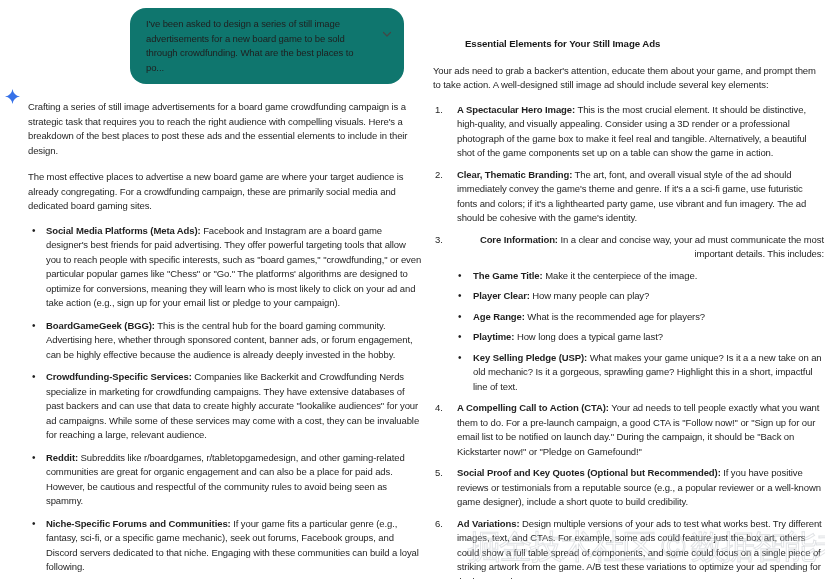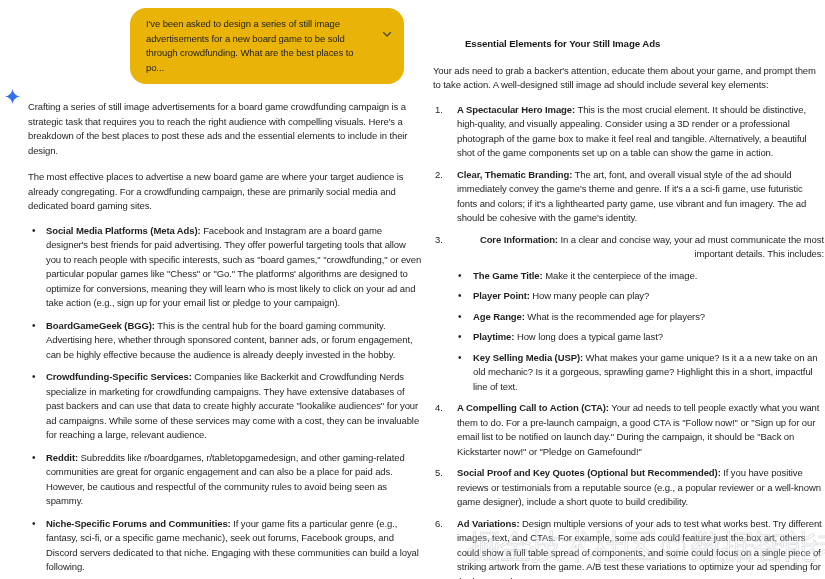--- a/index.html
+++ b/index.html
@@ -11,21 +11,21 @@
     letter-spacing: -0.1px;
     color: #1f1f1f;
     position: relative;
   }
 
   
   .user-bubble {
     position: absolute;
     left: 130px; top: 8px;
     width: 274px;
-    background: #eab308;
+    background: #0f766e;
     border-radius: 16px;
     padding: 9px 38px 9px 16px;
     cursor: pointer;
   }
   .user-bubble .bubble-text { width: 218px; color: #1f1f1f; }
   .bubble-chevron {
     position: absolute;
     right: 11px; top: 20px;
     width: 12px; height: 12px;
     color: #444746;
@@ -141,24 +141,24 @@
 <div class="col col-right">
   <h3 class="section-heading">Essential Elements for Your Still Image Ads</h3>
   <p class="para">Your ads need to grab a backer's attention, educate them about your game, and prompt them to take action. A well-designed still image ad should include several key elements:</p>
   <ol class="numbered">
     <li><span class="lead">A Spectacular Hero Image:</span><span> This is the most crucial element. It should be distinctive, high-quality, and visually appealing. Consider using a 3D render or a professional photograph of the game box to make it feel real and tangible. Alternatively, a beautiful shot of the game components set up on a table can show the game in action.</span></li>
     <li><span class="lead">Clear, Thematic Branding:</span><span> The art, font, and overall visual style of the ad should immediately convey the game's theme and genre. If it's a a sci-fi game, use futuristic fonts and colors; if it's a lighthearted party game, use vibrant and fun imagery. The ad should be cohesive with the game's identity.</span></li>
     <li class="has-sub">
       <span class="item-head"><span class="lead">Core Information:</span><span> In a clear and concise way, your ad must communicate the most important details. This includes:</span></span>
       <ul class="sub-bullets">
         <li><span class="lead">The Game Title:</span><span> Make it the centerpiece of the image.</span></li>
-        <li><span class="lead">Player Point:</span><span> How many people can play?</span></li>
+        <li><span class="lead">Player Clear:</span><span> How many people can play?</span></li>
         <li><span class="lead">Age Range:</span><span> What is the recommended age for players?</span></li>
         <li><span class="lead">Playtime:</span><span> How long does a typical game last?</span></li>
-        <li><span class="lead">Key Selling Media (USP):</span><span> What makes your game unique? Is it a a new take on an old mechanic? Is it a gorgeous, sprawling game? Highlight this in a short, impactful line of text.</span></li>
+        <li><span class="lead">Key Selling Pledge (USP):</span><span> What makes your game unique? Is it a a new take on an old mechanic? Is it a gorgeous, sprawling game? Highlight this in a short, impactful line of text.</span></li>
       </ul>
     </li>
     <li><span class="lead">A Compelling Call to Action (CTA):</span><span> Your ad needs to tell people exactly what you want them to do. For a pre-launch campaign, a good CTA is "Follow now!" or "Sign up for our email list to be notified on launch day." During the campaign, it should be "Back on Kickstarter now!" or "Pledge on Gamefound!"</span></li>
     <li><span class="lead">Social Proof and Key Quotes (Optional but Recommended):</span><span> If you have positive reviews or testimonials from a reputable source (e.g., a popular reviewer or a well-known game designer), include a short quote to build credibility.</span></li>
     <li><span class="lead">Ad Variations:</span><span> Design multiple versions of your ads to test what works best. Try different images, text, and CTAs. For example, some ads could feature just the box art, others could show a full table spread of components, and some could focus on a single piece of striking artwork from the game. A/B test these variations to optimize your ad spending for the best results.</span></li>
   </ol>
 </div>
 
 <div class="watermark">掘金技术社区 © 数据智能老司机</div>
 

